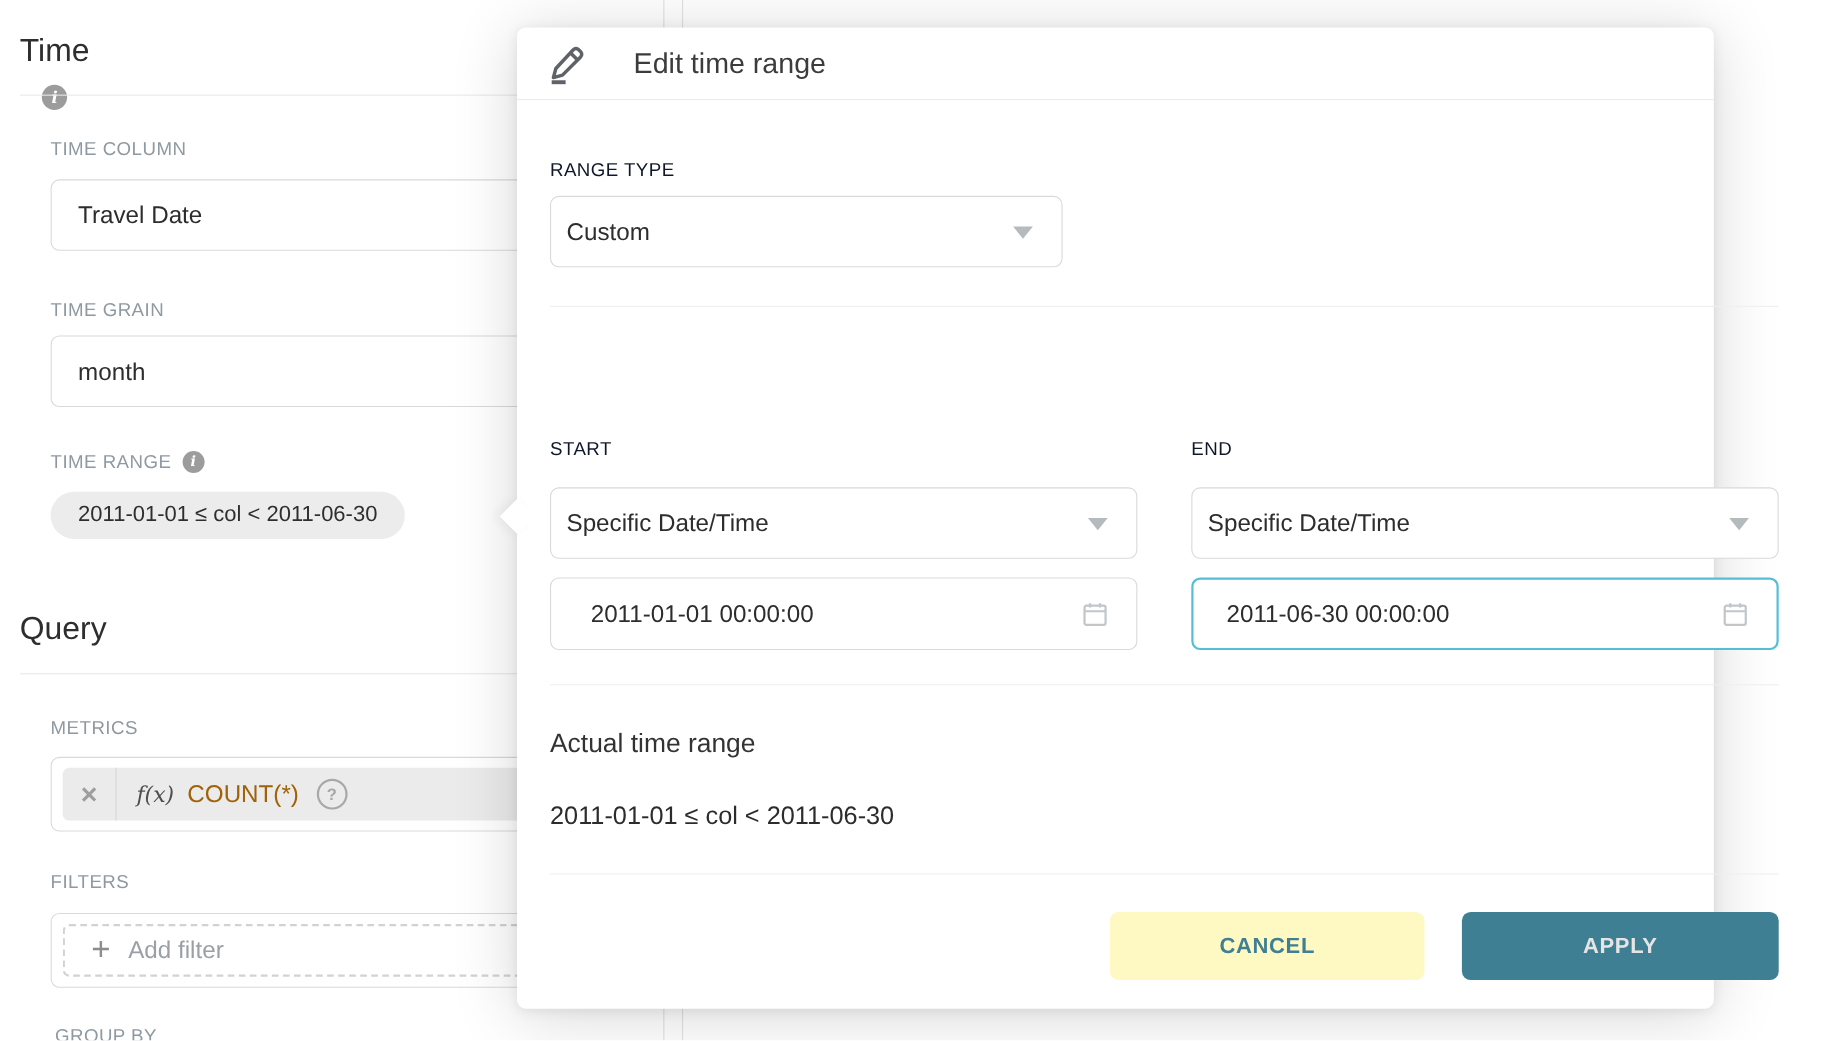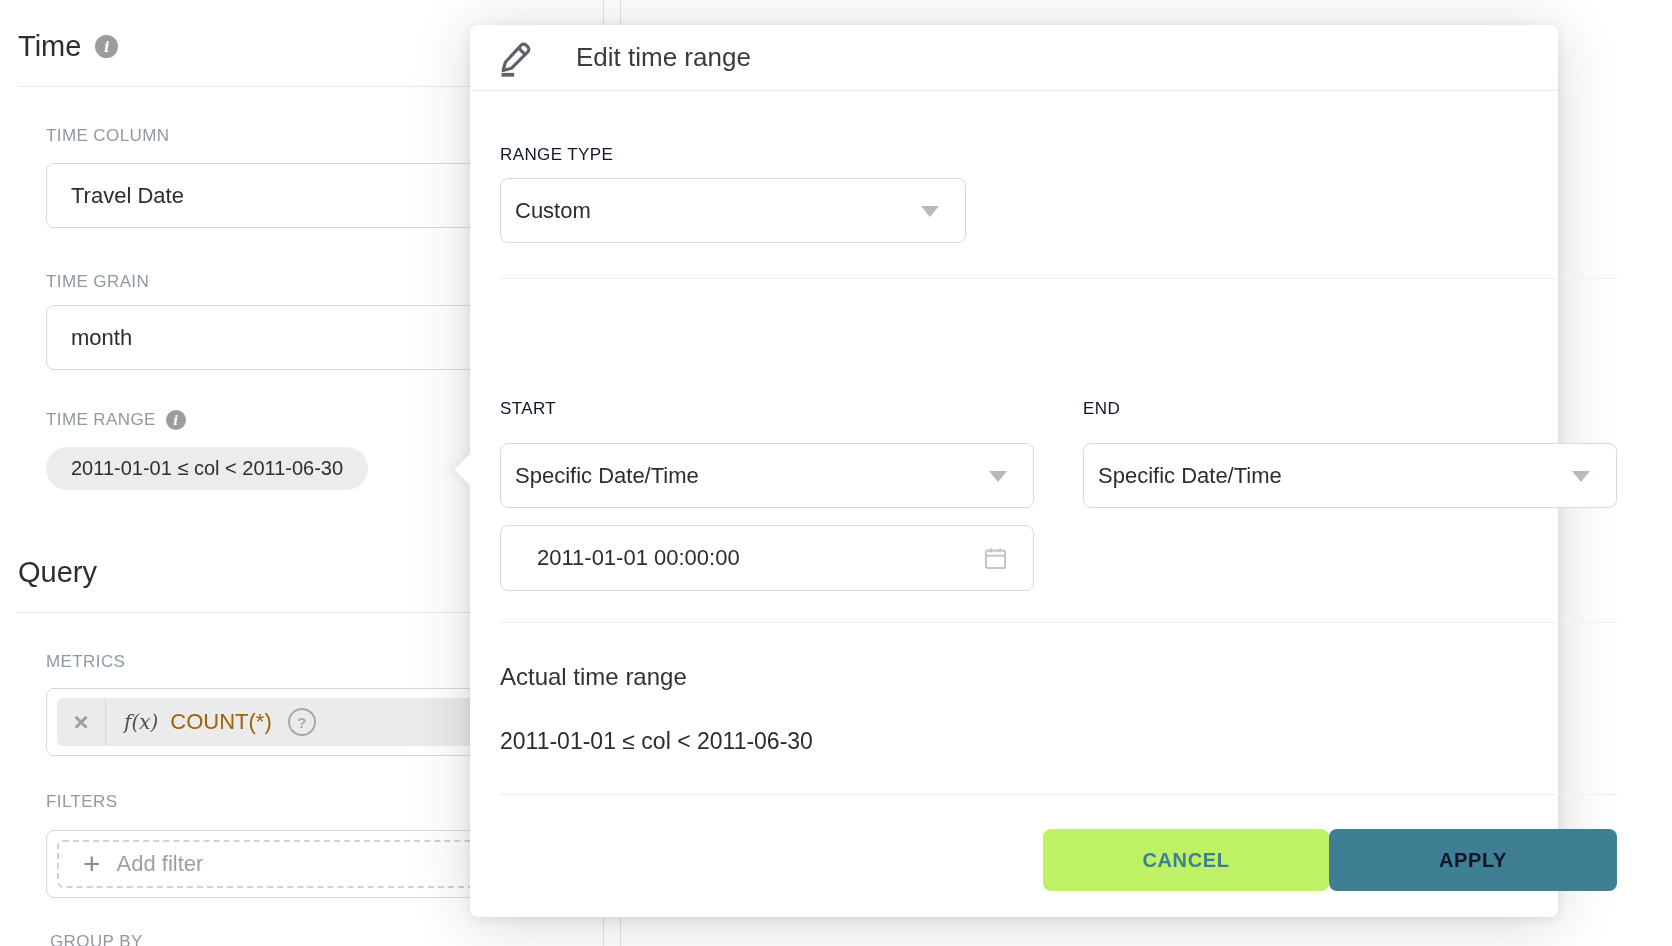--- a/index.html
+++ b/index.html
@@ -2,21 +2,21 @@
 <html><head>
 <meta charset="utf-8">
 <style>
   html,body{margin:0;padding:0;}
   body{font-family:"Liberation Sans", sans-serif; background:#fff;}
   .stage{position:relative;width:1672px;height:946px;overflow:hidden;background:#fff;}
   .vline{position:absolute;top:0;bottom:0;width:1px;background:#e2e2e2;z-index:1;}
 
   
   .h1{position:absolute;left:18px;display:flex;align-items:center;gap:14px;
-      font-size:29px;font-weight:500;color:#2e2e2e;z-index:2;}
+      font-size:29px;font-weight:500;color:#2e2e2e;z-index:2;flex-direction:column;}
   .info{width:23px;height:23px;border-radius:50%;background:#9c9c9c;color:#fff;
         font:italic 700 15px "DejaVu Serif", serif;display:inline-flex;align-items:center;justify-content:center;flex:none;}
   .info.sm{width:20px;height:20px;font-size:13px;}
   .hr{position:absolute;left:18px;width:575px;height:1px;background:#e9e9e9;z-index:2;}
   .lbl{position:absolute;left:46px;display:flex;align-items:center;gap:10px;
        font-size:17px;color:#8f99a1;letter-spacing:.4px;z-index:2;}
   .inputbox{position:absolute;left:46px;width:520px;height:65px;border:1px solid #d9d9d9;border-radius:8px;
        background:#fff;display:flex;align-items:center;padding:0 24px;box-sizing:border-box;
        font-size:22px;color:#2d2d2d;z-index:2;}
   .pill{position:absolute;left:46px;top:447px;height:43px;border-radius:22px;background:#ececec;
@@ -52,22 +52,22 @@
   .dateinput{position:absolute;height:66px;border:1px solid #d9d9d9;border-radius:8px;background:#fff;
        display:flex;align-items:center;justify-content:space-between;padding:0 24px 0 30px;box-sizing:border-box;
        font-size:22px;color:#2d2d2d;cursor:text;}
   .dateinput.focused{border:2px solid #54bed7;}
   .mdiv{position:absolute;left:30px;width:1117px;height:1px;background:#efefef;}
   .mh2{position:absolute;left:30px;font-size:25px;color:#333;}
   .mh3{position:absolute;left:30px;font-size:24px;color:#333;}
   .mrange{position:absolute;left:30px;font-size:23px;color:#2c2c2c;}
   .btn{position:absolute;top:804px;height:62px;border:none;border-radius:8px;display:flex;align-items:center;
        justify-content:center;font-family:inherit;font-size:20px;font-weight:700;letter-spacing:.6px;cursor:pointer;}
-  .btn.cancel{left:539px;width:286px;background:#bef264;color:#3e7f93;margin-left:34px;}
-  .btn.apply{left:859px;width:288px;background:#3e7f93;color:#0f172a;}
+  .btn.cancel{left:539px;width:286px;background:#fef9c3;color:#3e7f93;}
+  .btn.apply{left:859px;width:288px;background:#3e7f93;color:#e5e5e5;}
   .calicon{flex:none;}
 </style>
 </head>
 <body>
 
 <div class="stage">
 
   <div class="vline" style="left:603px;"></div>
   <div class="vline" style="left:620px;"></div>
 
@@ -154,20 +154,29 @@
         <line x1="8" y1="3" x2="8" y2="6.5" stroke="#c2c6c9" stroke-width="1.8"></line>
         <line x1="16" y1="3" x2="16" y2="6.5" stroke="#c2c6c9" stroke-width="1.8"></line>
       </svg>
     </div>
 
     <div class="mlbl" style="left:613px;top:374px;">END</div>
     <div class="select" style="left:613px;top:418px;width:534px;">
       <span>Specific Date/Time</span>
       <span class="caret"></span>
     </div>
+    <div class="dateinput focused" style="left:613px;top:500px;width:534px;">
+      <span>2011-06-30 00:00:00</span>
+      <svg class="calicon" width="27" height="27" viewBox="0 0 24 24">
+        <rect x="3.5" y="5" width="17" height="15.5" rx="1.5" fill="none" stroke="#c2c6c9" stroke-width="1.8"></rect>
+        <line x1="3.5" y1="9.5" x2="20.5" y2="9.5" stroke="#c2c6c9" stroke-width="1.8"></line>
+        <line x1="8" y1="3" x2="8" y2="6.5" stroke="#c2c6c9" stroke-width="1.8"></line>
+        <line x1="16" y1="3" x2="16" y2="6.5" stroke="#c2c6c9" stroke-width="1.8"></line>
+      </svg>
+    </div>
 
     <div class="mdiv" style="top:597px;"></div>
 
     <div class="mh3" style="top:638px;">Actual time range</div>
     <div class="mrange" style="top:703px;">2011-01-01 ≤ col &lt; 2011-06-30</div>
 
     <div class="mdiv" style="top:769px;"></div>
 
     <button class="btn cancel">CANCEL</button>
     <button class="btn apply">APPLY</button>

